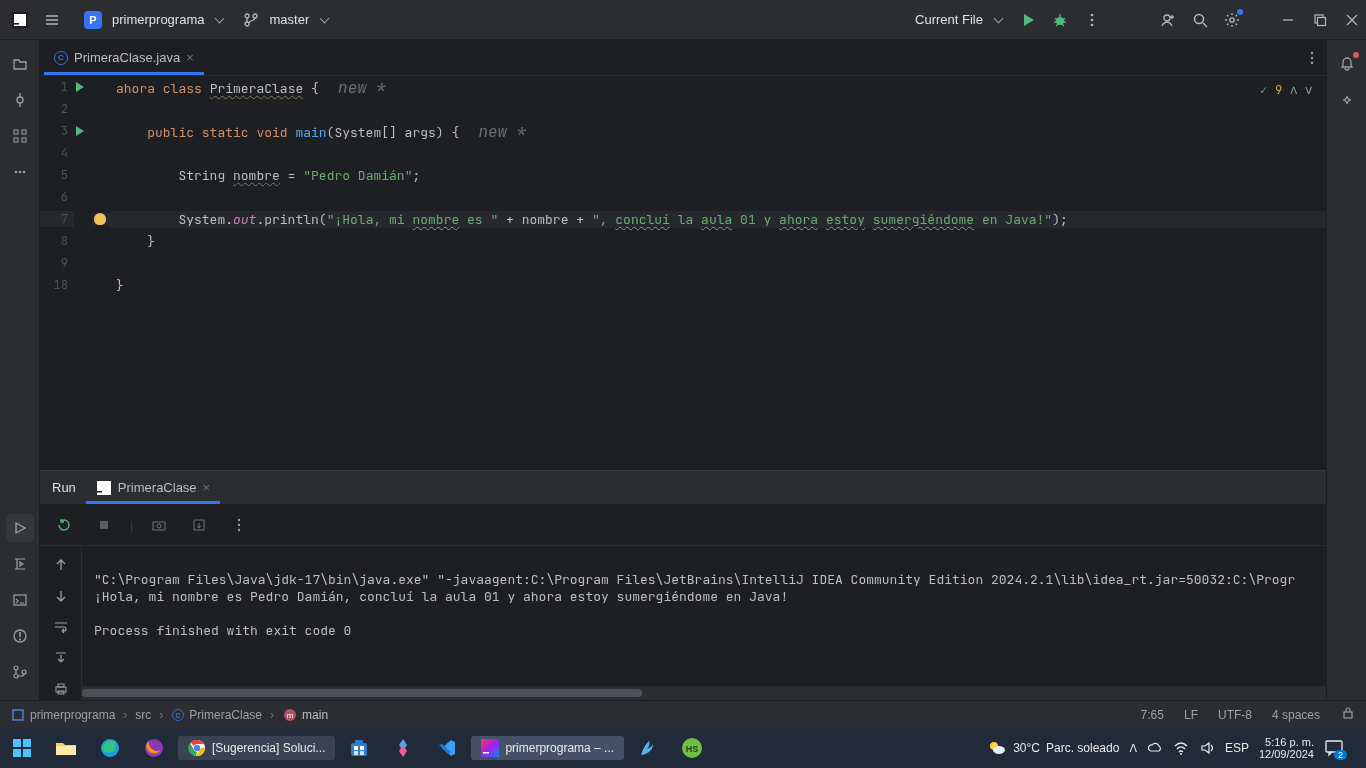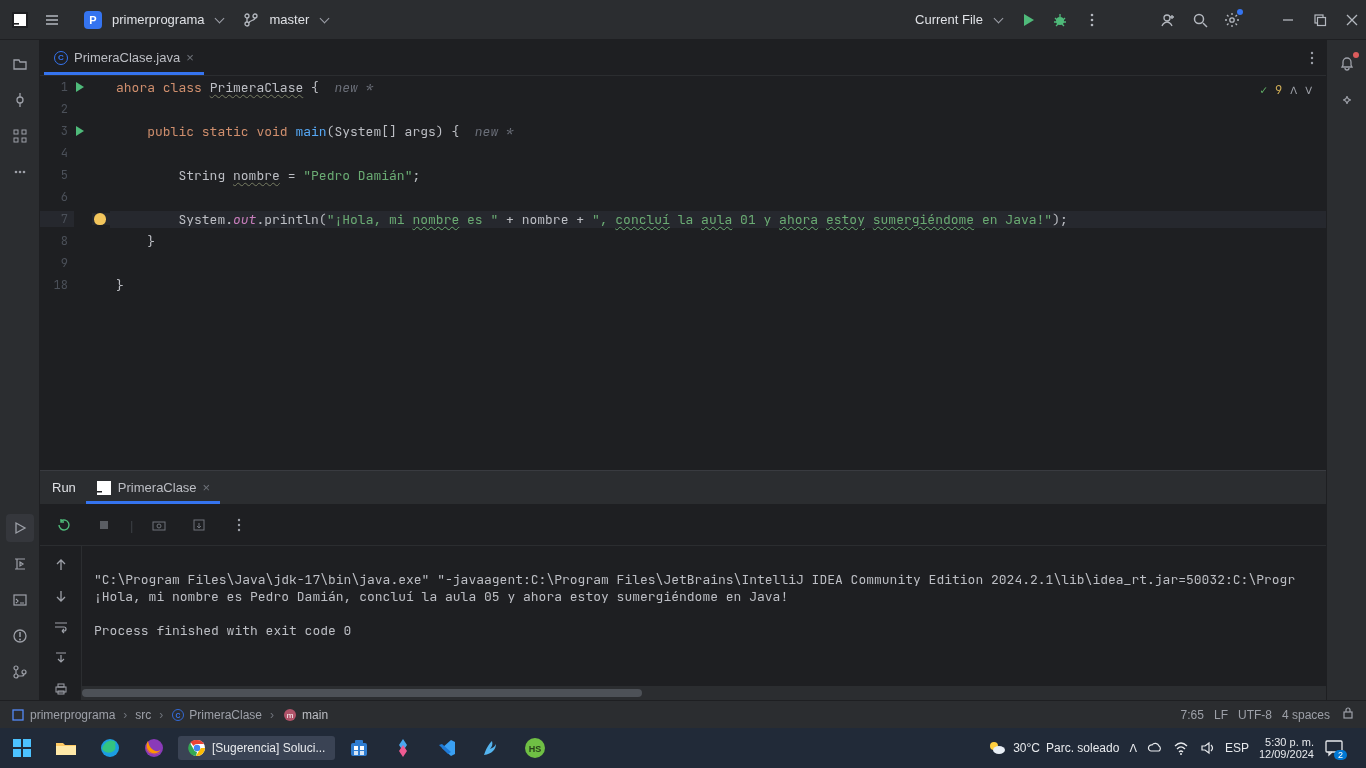--- a/index.html
+++ b/index.html
@@ -53,21 +53,21 @@
   .row.hl .gutter-ln, .row.hl .gutter-run, .row.hl .gutter-hint{ background: #26282e; }
   .code { flex: 1; white-space: pre; font-size: 13px; padding-left: 6px; }
   .tri { width: 0; height: 0; border-top: 5px solid transparent; border-bottom: 5px solid transparent; border-left: 8px solid #4fba7a; margin-left: 2px;}
   .bulb { width: 12px; height: 12px; background: #f2c55c; border-radius: 50% 50% 45% 45%; margin-left: 2px;}
 
   
   .kw { color: #cf8e6d; }
   .str { color: #6aab73; }
   .mtd { color: #56a8f5; }
   .fld { color: #c77dbb; font-style: italic; }
-  .inlay { color: #6a6e78; font-style: italic; font-size: 13px; }
+  .inlay { color: #6a6e78; font-style: italic; font-size: 16px; }
   .wavy { text-decoration: underline wavy #787d63; text-decoration-thickness: 1px; text-underline-offset: 2px; }
   .wavyg { text-decoration: underline wavy #6aab73; text-decoration-thickness: 1px; text-underline-offset: 2px; }
 
   .editor-corner { position: absolute; top: 6px; right: 14px; display: flex; align-items: center; gap: 8px; color: #9da0a8; font-size: 12px; }
   .check { color: #5fad65; }
 
   
   .runpanel { height: 230px; border-top: 1px solid #393b40; display: flex; flex-direction: column; background: #1e1f22; }
   .run-tabs { height: 34px; display: flex; align-items: center; background: #2b2d30; gap: 10px; padding-left: 12px; border-bottom: 1px solid #1e1f22;}
   .run-title { color: #dfe1e5; font-weight: 400; }
@@ -76,21 +76,21 @@
   .run-body { flex: 1; display: flex; min-height: 0; }
   .run-side { width: 42px; border-right: 1px solid #2b2d30; display: flex; flex-direction: column; align-items: center; gap: 10px; padding-top: 8px; }
   .run-toolbar { display: flex; align-items: center; gap: 12px; padding: 6px 10px; border-bottom: 1px solid #2b2d30; color: #9da0a8;}
   .console { flex: 1; overflow: auto; padding: 8px 12px; font-size: 13px; color: #bcbec4; white-space: pre-wrap; }
   .scroll-thick { height: 14px; background: #2b2d30; position: relative; }
   .scroll-thumb { position: absolute; left: 0; top: 3px; height: 8px; width: 560px; background: #4d5157; border-radius: 4px; }
 
   
   .crumb { display: flex; align-items: center; gap: 4px; }
   .crumb-sep::after { content: "›"; color: #6f737a; margin: 0 4px; }
-  .sb-right { margin-left: auto; display: flex; gap: 10px; align-items: center;}
+  .sb-right { margin-left: auto; display: flex; gap: 20px; align-items: center;}
   .j-orange { color: #f0a35c; }
 
   
   .taskbar .tbtn { height: 40px; min-width: 44px; display: flex; align-items: center; justify-content: center; color: #e8eaed; position: relative; }
   .taskbar .task-app { display: flex; align-items: center; gap: 6px; padding: 0 10px; height: 24px; background: #3a4354; border-radius: 3px; margin: 0 2px; font-size: 12px; color: #e8eaed; }
   .taskbar .task-app.iconly { background: transparent; min-width: 40px; padding: 0; justify-content: center; }
   .taskbar .spacer { flex: 1; }
   .tray { display: flex; align-items: center; gap: 10px; color: #e8eaed; font-size: 12px; padding-right: 22px; }
   .clock { text-align: right; line-height: 1.1; font-size: 11px; }
 
@@ -429,21 +429,21 @@
                 <svg class="ic" viewBox="0 0 16 16">
                   <rect x="3" y="6" width="10" height="5" stroke="#9da0a8" fill="none"></rect>
                   <rect x="5" y="3" width="6" height="3" stroke="#9da0a8" fill="none"></rect>
                   <rect x="5" y="10" width="6" height="3" stroke="#9da0a8" fill="none"></rect>
                 </svg>
               </span>
           </div>
           <div style="flex:1;display:flex;flex-direction:column;min-width:0">
             <div class="console mono">
 <span>"C:\Program Files\Java\jdk-17\bin\java.exe" "-javaagent:C:\Program Files\JetBrains\IntelliJ IDEA Community Edition 2024.2.1\lib\idea_rt.jar=50032:C:\Progr</span>
-<span>¡Hola, mi nombre es Pedro Damián, concluí la aula 05 y ahora estoy sumergiéndome en Java!</span>
+<span>¡Hola, mi nombre es Pedro Damián, concluí la aula 01 y ahora estoy sumergiéndome en Java!</span>
 
 <span>Process finished with exit code 0</span>
             </div>
             <div class="scroll-thick">
                 <div class="scroll-thumb"></div>
               </div>
           </div>
         </div>
       </div>
 
@@ -546,20 +546,35 @@
           <path d="M10 1l4 6-4 6-4-6z" fill="#4aa7ee"></path>
           <path d="M10 7l4 6-4 6-4-6z" fill="#ef5b92"></path>
         </svg>
       </div>
     <div class="task-app iconly">
         <svg width="20" height="20" viewBox="0 0 20 20">
           <path d="M14 2l4 2v12l-4 2-9-8 9-8z" fill="#3aa0f3"></path>
           <path d="M2 7l3-1 9 8-3 2z" fill="#1f7bd8"></path>
         </svg>
       </div>
+    <div class="task-app" style="background:#455166">
+      <svg width="18" height="18" viewBox="0 0 18 18">
+          <rect width="18" height="18" fill="#000"></rect>
+          <rect x="0" y="0" width="18" height="18" fill="url(#g)"></rect>
+          <rect x="2" y="13" width="6" height="1.5" fill="#fff"></rect>
+          <defs>
+            <linearGradient id="g" x1="0" y1="0" x2="1" y2="1">
+              <stop offset="0" stop-color="#fe315d"></stop>
+              <stop offset=".5" stop-color="#a020f0"></stop>
+              <stop offset="1" stop-color="#0b84f3"></stop>
+            </linearGradient>
+          </defs>
+        </svg>
+      <span>primerprograma – ...</span>
+    </div>
     <div class="task-app iconly">
         <svg width="20" height="20" viewBox="0 0 20 20">
           <path d="M3 17c3-9 6-12 8-14 1 3 0 6-2 8 3-1 5-3 6-5 0 5-4 10-12 11z" fill="#54b4ef"></path>
         </svg>
       </div>
     <div class="task-app iconly">
         <svg width="22" height="22" viewBox="0 0 22 22">
           <circle cx="11" cy="11" r="10" fill="#6fbf44"></circle>
           <text x="11" y="15" text-anchor="middle" font-size="9" font-weight="bold" fill="#27411a">HS</text>
         </svg>
@@ -582,21 +597,21 @@
         </svg>
       <svg class="ic" viewBox="0 0 16 16">
           <path d="M2 6c4-4 8-4 12 0M4 9c3-3 5-3 8 0M6 12c1.5-1.5 2.5-1.5 4 0" stroke="#e8eaed" fill="none" stroke-width="1.3"></path>
           <circle cx="8" cy="14" r="1" fill="#e8eaed"></circle>
         </svg>
       <svg class="ic" viewBox="0 0 16 16">
           <path d="M3 6h3l4-3v10l-4-3H3zM12 5c2 2 2 4 0 6" stroke="#e8eaed" fill="none" stroke-width="1.2"></path>
         </svg>
       <span>ESP</span>
       <div class="clock">
-        <div>5:30 p. m.</div>
+        <div>5:16 p. m.</div>
         <div>12/09/2024</div>
       </div>
       <span style="position:relative;display:flex;align-items:center">
         <svg width="20" height="18" viewBox="0 0 20 18">
             <rect x="2" y="2" width="16" height="11" rx="1" fill="none" stroke="#e8eaed" stroke-width="1.3"></rect>
             <path d="M8 13l-3 3v-3" fill="none" stroke="#e8eaed" stroke-width="1.3"></path>
           </svg>
         <span style="position:absolute;right:-3px;bottom:-3px;background:#0078d4;color:#fff;font-size:9px;border-radius:8px;padding:0 4px">2</span>
       </span>
     </div>

